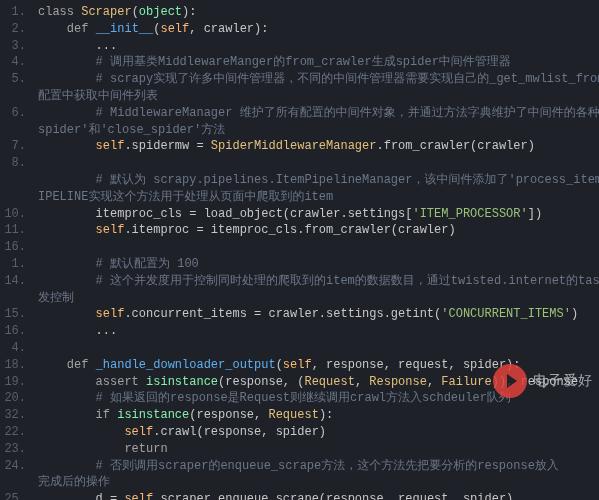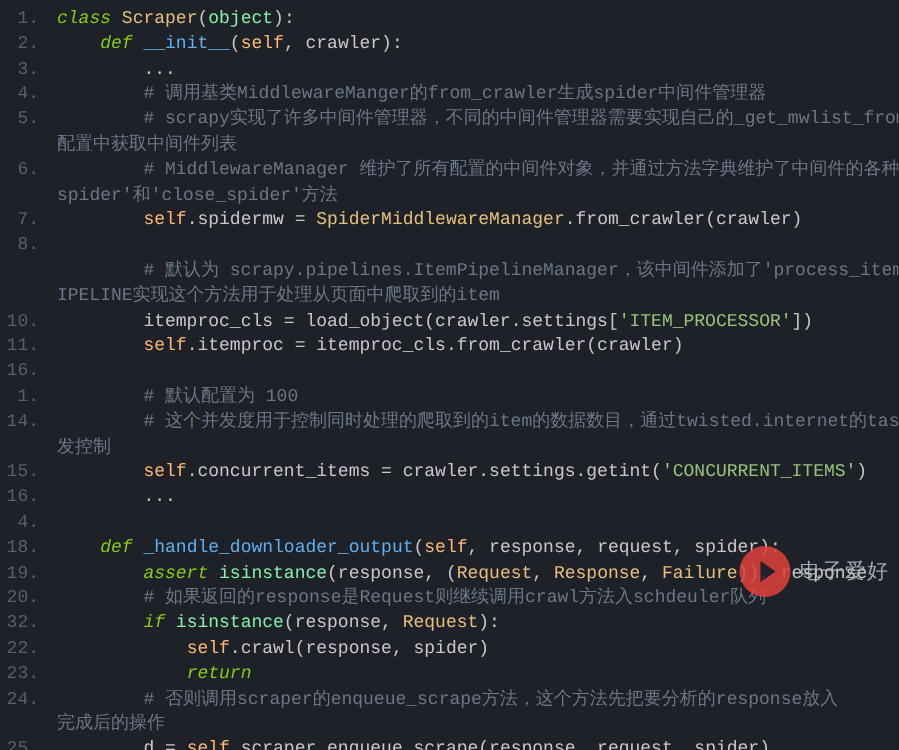--- a/index.html
+++ b/index.html
@@ -32,21 +32,21 @@
   .code {
     padding: 4px 4px;
     flex: 1;
     white-space: pre;
     overflow: hidden;
   }
   .line {
     height: 16.8px;
     white-space: pre;
   }
-  .kw   { color: #84cc16; font-style: italic; }
+  .kw   { color: #a3a3a3; }
   .cls  { color: #e5c07b; }
   .fn   { color: #61afef; margin-top: 10px; }
   .self { color: #fdba74; }
   .str  { color: #98c379; }
   .cmt  { color: #6b7687; }
   .bi   { color: #86efac; }
   .watermark {
     position: absolute;
     right: 6px;
     top: 364px;

